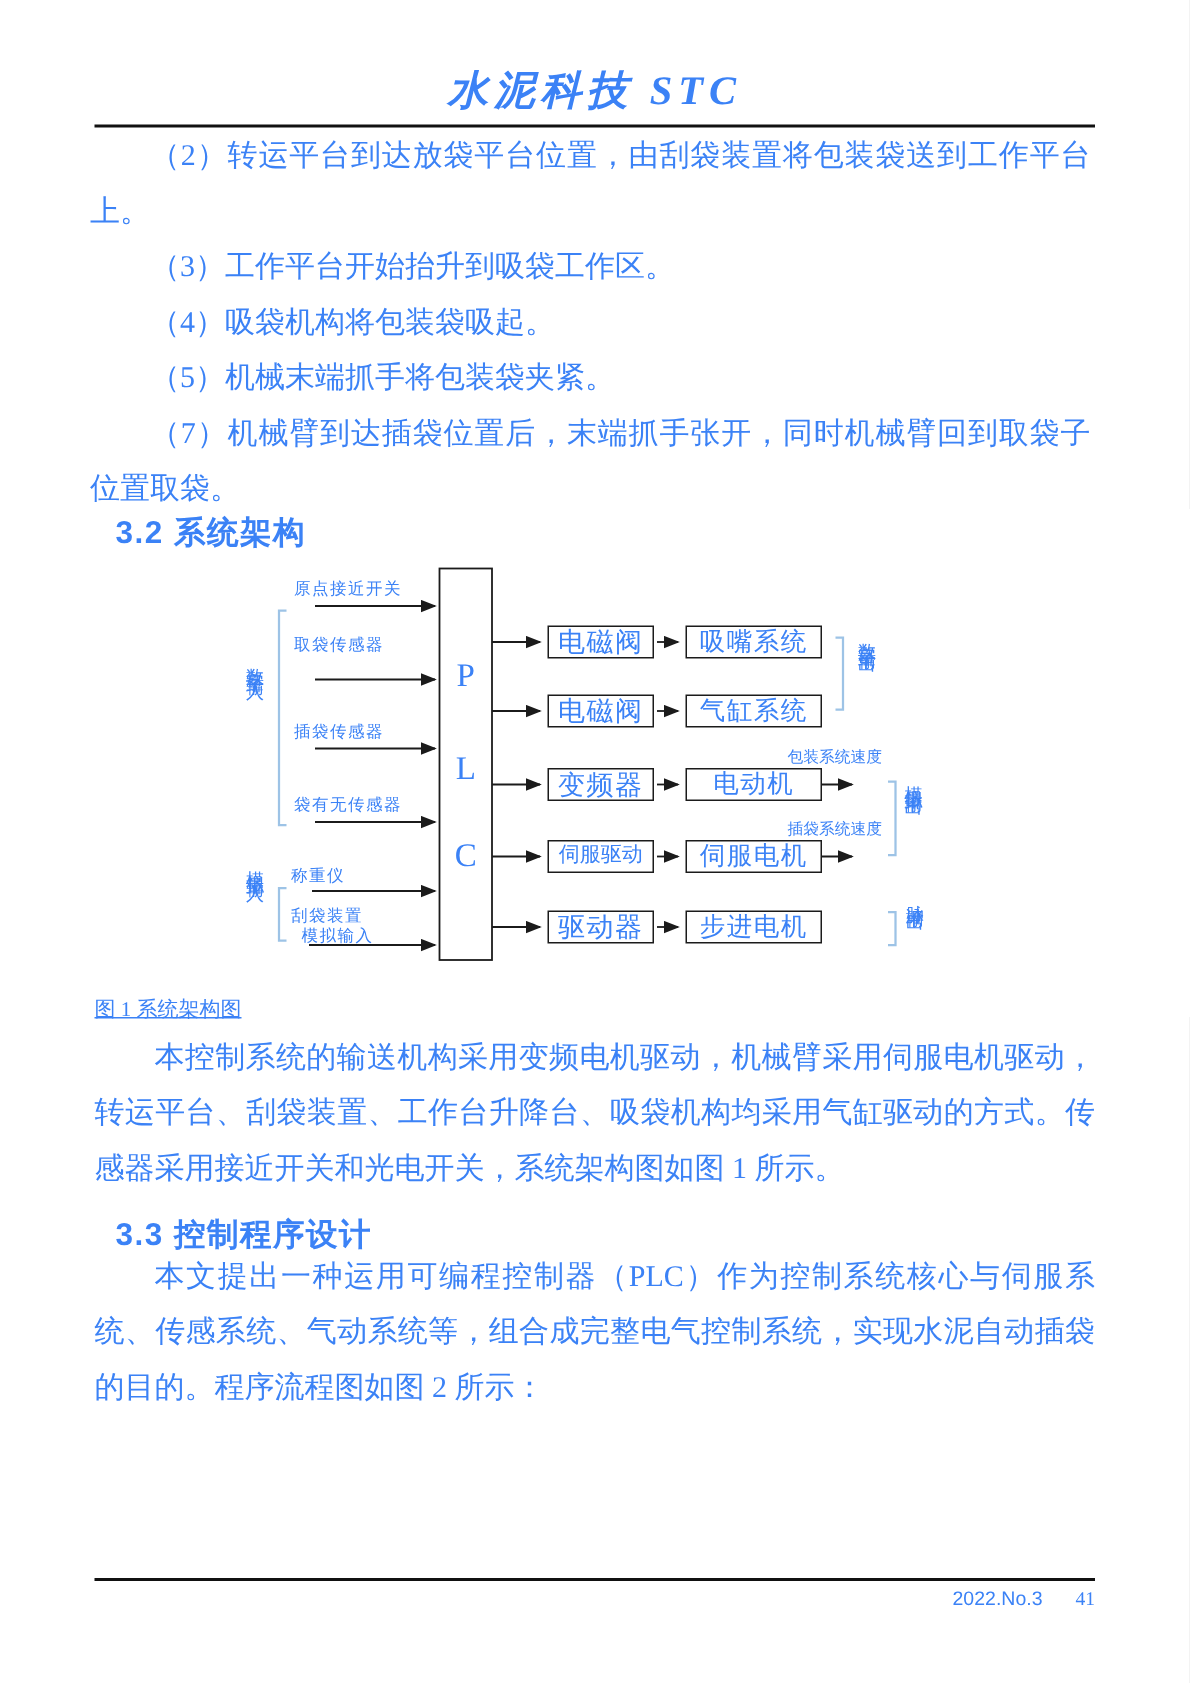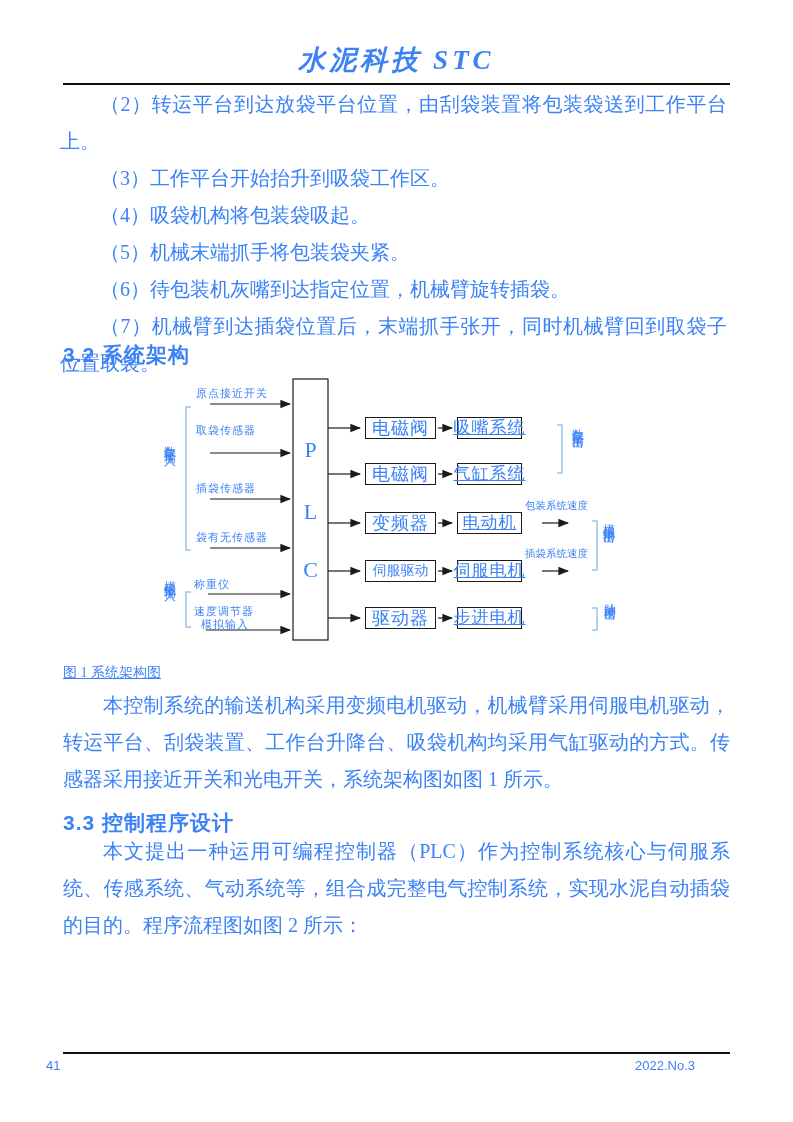--- a/index.html
+++ b/index.html
@@ -28,42 +28,42 @@
   .steps{ position:absolute; top:86px; left:60px; width:667px; }
   .steps p, .para{
     font-size:20px; line-height:37px;
     text-indent:2em;
     text-align:justify;
   }
   .para{ position:absolute; left:63px; width:667px; }
   .p32{ top:687px; }
   .p33{ top:833px; }
   .sec-heading{
-    position:absolute; left:63px;
+    position:absolute; left:77px;
     font-family:"Liberation Sans","DejaVu Sans",sans-serif;
     font-size:21px; font-weight:bold; letter-spacing:1px;
   }
   .h32{ top:341px; }
   .h33{ top:809px; }
   
   .diagram{ position:absolute; left:130px; top:372px; width:540px; height:292px; }
   .diagram svg{ position:absolute; left:0; top:0; }
   .plc-letter{
     position:absolute; left:163px; width:35px; text-align:center;
     font-size:22px; line-height:24px;
   }
   .dbox{
     position:absolute; height:22px;
     border:1px solid #1b1b1b; background:#fff;
     display:flex; align-items:center; justify-content:center;
     font-size:18px; letter-spacing:1px; line-height:20px;
     white-space:nowrap;
   }
   .c1{ left:235px; width:71px; }
-  .c2{ left:327px; width:65px; font-size:17px;text-decoration:underline; }
+  .c2{ left:327px; width:91px; font-size:17px; }
   .sm{ font-size:14px; letter-spacing:0; }
   .ilbl{
     position:absolute; font-size:11px; line-height:12px; white-space:nowrap;
     letter-spacing:1px;
   }
   .slbl{
     position:absolute; font-size:10.5px; line-height:11px; white-space:nowrap;
   }
   .vlbl{
     position:absolute;
@@ -73,44 +73,43 @@
   .fig-caption{
     position:absolute; top:664px; left:63px; width:667px;
     text-align:left; font-size:14px;text-decoration:underline;
   }
   
   .footer-rule{
     position:absolute; top:1052px; left:63px; width:667px; height:2px;
     background:#111;
   }
   .page-number{
-    position:absolute; top:1058px; left:46px; width:667px;
-    text-align:left; font-size:13px;
-    font-family:Liberation Sans, sans-serif;
+    position:absolute; top:1058px; left:63px; width:667px;
+    text-align:right; font-size:13px;
+    font-family:Liberation Serif, serif;
   }
   .issue{
     position:absolute; top:1058px; right:98px;
     font-size:13px;
     font-family:"Liberation Sans","DejaVu Sans",sans-serif;
   }
 </style>
 </head>
 <body>
 
 <div class="page">
 
   <div class="journal-title">水泥科技 STC</div>
   <div class="header-rule"></div>
 
   <div class="steps">
     <p>（2）转运平台到达放袋平台位置，由刮袋装置将包装袋送到工作平台上。</p>
     <p>（3）工作平台开始抬升到吸袋工作区。</p>
     <p>（4）吸袋机构将包装袋吸起。</p>
     <p>（5）机械末端抓手将包装袋夹紧。</p>
-    <p>（6）待包装机灰嘴到达指定位置，机械臂旋转插袋。</p>
     <p>（7）机械臂到达插袋位置后，末端抓手张开，同时机械臂回到取袋子位置取袋。</p>
   </div>
 
   <h2 class="sec-heading h32">3.2 系统架构</h2>
 
   <div class="diagram">
     <svg width="540" height="292" viewBox="0 0 540 292">
       <defs>
         <marker id="ah" markerWidth="9" markerHeight="8" refX="8" refY="3.5" orient="auto">
           <path d="M0,0 L9,3.5 L0,7 Z" fill="#1b1b1b"></path>
@@ -150,21 +149,21 @@
 
     <span class="plc-letter" style="top:66px">P</span>
     <span class="plc-letter" style="top:128px">L</span>
     <span class="plc-letter" style="top:186px">C</span>
 
     <div class="ilbl" style="left:66px;top:15px">原点接近开关</div>
     <div class="ilbl" style="left:66px;top:52px">取袋传感器</div>
     <div class="ilbl" style="left:66px;top:110px">插袋传感器</div>
     <div class="ilbl" style="left:66px;top:159px">袋有无传感器</div>
     <div class="ilbl" style="left:64px;top:206px">称重仪</div>
-    <div class="ilbl" style="left:64px;top:233px">速度调节器</div>
+    <div class="ilbl" style="left:64px;top:233px">刮袋装置</div>
     <div class="ilbl" style="left:71px;top:246px">模拟输入</div>
 
     <div class="vlbl" style="left:33px;top:64px">数字量输入</div>
     <div class="vlbl" style="left:33px;top:199px">模拟量输入</div>
     <div class="vlbl" style="left:441px;top:47px">数字量输出</div>
     <div class="vlbl" style="left:472px;top:142px">模拟量输出</div>
     <div class="vlbl" style="left:473px;top:221px">脉冲输出</div>
 
     <div class="dbox c1" style="top:45px">电磁阀</div>
     <div class="dbox c1" style="top:91px">电磁阀</div>

